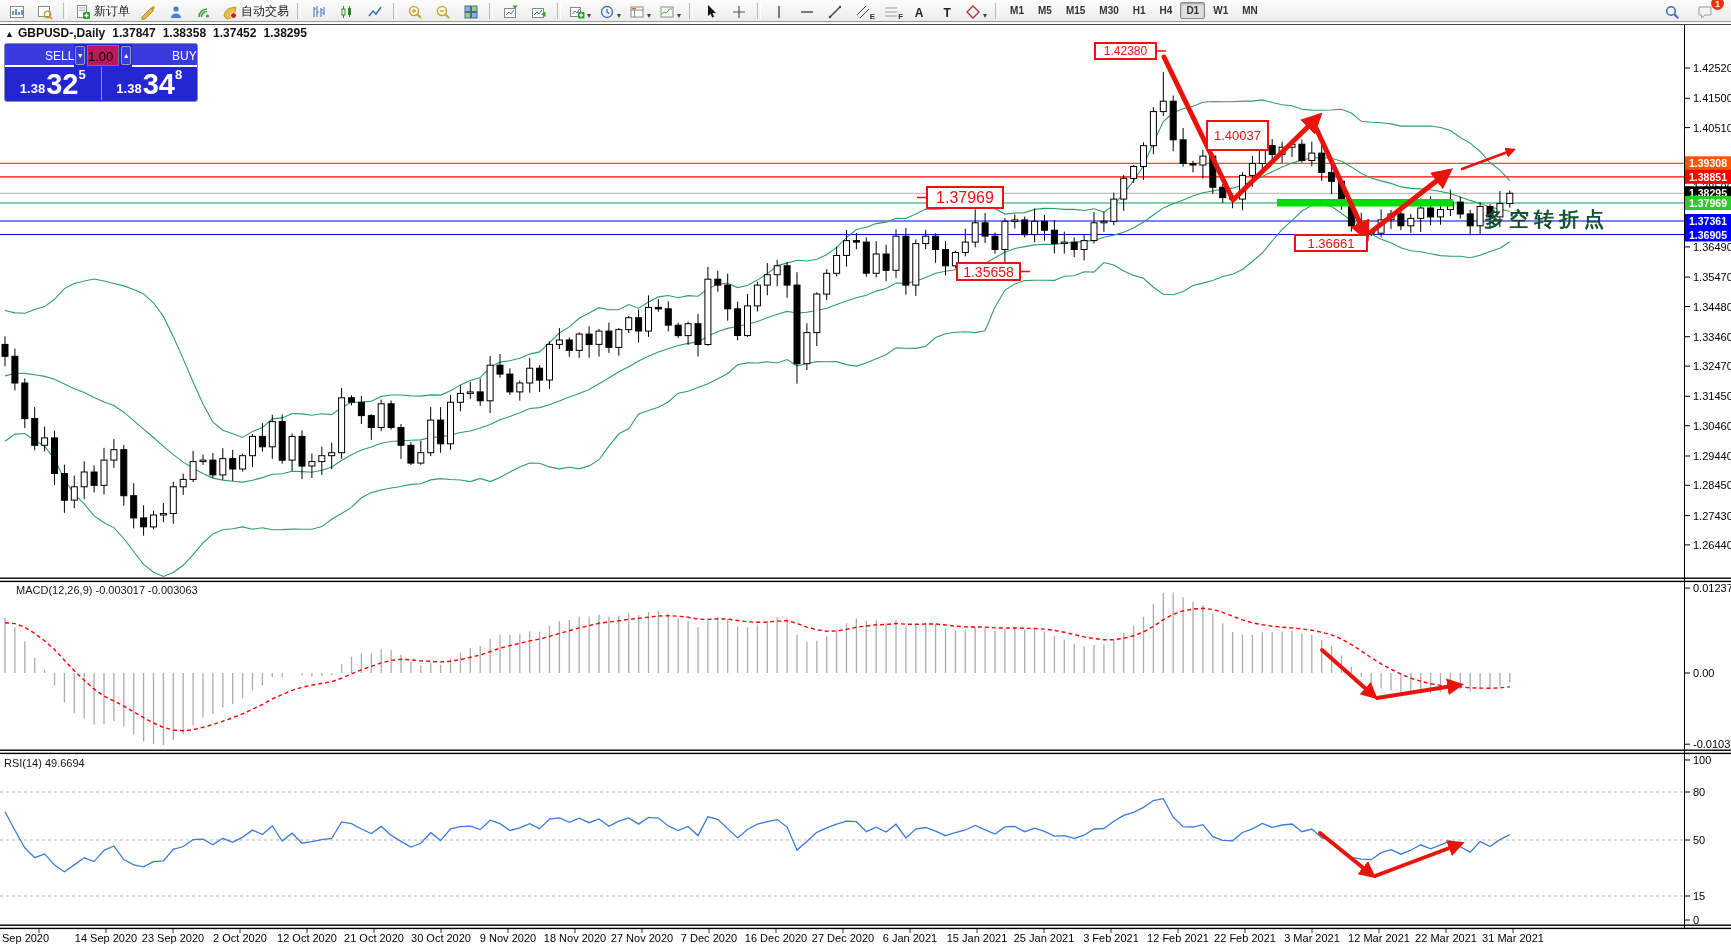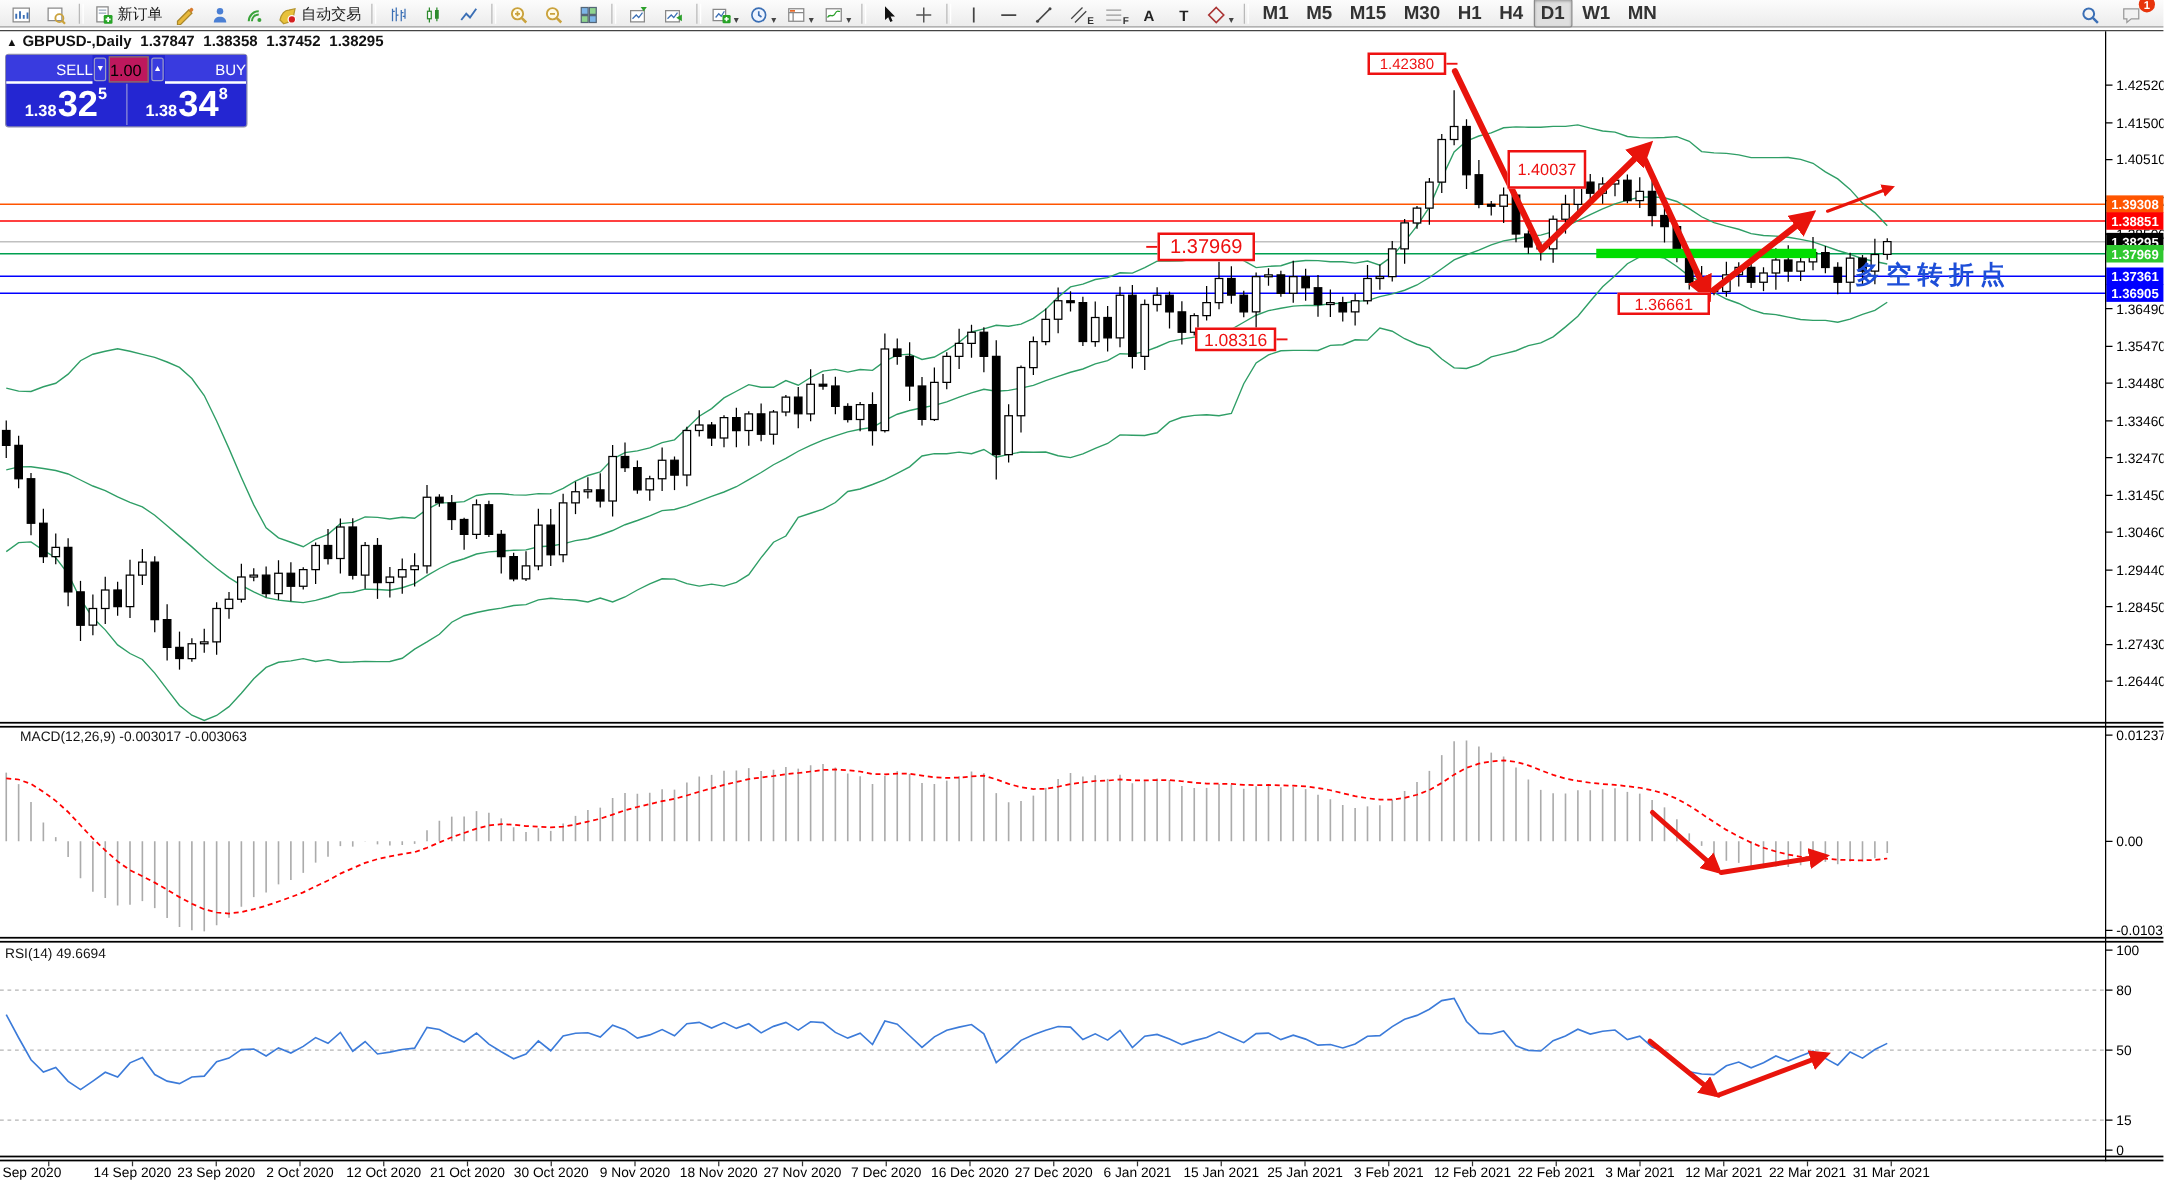--- a/index.html
+++ b/index.html
@@ -10,21 +10,21 @@
     background:linear-gradient(#fcfcfc,#ececec);border-bottom:1px solid #9a9a9a;
     display:flex;align-items:center;padding:0 3px;box-sizing:border-box;z-index:6;}
   .tb-item{height:19px;min-width:20px;display:inline-flex;align-items:flex-end;justify-content:center;
     margin:0 1px;padding:0 2px;border:1px solid transparent;border-radius:2px;position:relative;}
   .tb-item svg{display:block;}
   .tb-label{font-size:12px;color:#1a1a1a;margin-left:3px;white-space:nowrap;}
   .tb-dd{font-size:8px;color:#444;margin-left:2px;}
   .tb-sep{width:2px;height:16px;border-left:1px solid #b9b9b9;border-right:1px solid #fff;margin:0 4px;}
   .tb-letter{position:absolute;right:0;bottom:-1px;font-size:8px;font-weight:bold;color:#333;}
   .tb-bigletter{font-size:12px;font-weight:bold;color:#222;}
-  .tf{font-size:15px;font-weight:bold;color:#333;padding:2px 5px;margin:0 1px;border:1px solid transparent;border-radius:2px;}
+  .tf{font-size:10px;font-weight:bold;color:#333;padding:2px 5px;margin:0 1px;border:1px solid transparent;border-radius:2px;}
   .tf.active{background:#dfdfdf;border:1px solid #8a8a8a;box-shadow:inset 0 1px 2px rgba(0,0,0,.3);}
   .tb-right{position:absolute;right:5px;top:0;height:21px;display:flex;align-items:center;gap:5px;}
   .badge{position:absolute;right:-7px;top:-4px;width:13px;height:13px;border-radius:50%;background:#e8340c;
     color:#fff;font-size:9px;font-weight:bold;display:flex;align-items:center;justify-content:center;}
   .bubble-wrap{position:relative;margin-right:8px;}
   
   .ohlc{position:absolute;left:5px;top:26px;font-size:12px;font-weight:bold;color:#111;z-index:4;}
   .ohlc span{margin-right:7px;}
   .ohlc .tri{font-size:9px;margin-right:4px;}
   
@@ -40,21 +40,21 @@
   .half{flex:1;display:flex;align-items:flex-end;justify-content:center;padding-bottom:3px;}
   .half+.half{border-left:1px solid #8f8fd8;}
   .p-small{font-size:13px;font-weight:bold;margin-right:1px;line-height:16px;}
   .p-big{font-size:29px;font-weight:bold;line-height:26px;}
   .p-sup{font-size:13px;font-weight:bold;line-height:13px;align-self:flex-start;margin-top:1px;}
   
   #chart-svg{position:absolute;left:0;top:0;z-index:1;}
   .indlabel{position:absolute;font-size:11px;color:#141414;z-index:3;}
   .plabel{position:absolute;border:2px solid #ee1111;background:#fff;color:#ee1111;
     display:flex;align-items:center;justify-content:center;z-index:4;box-sizing:border-box;white-space:nowrap;}
-  .cnnote{position:absolute;color:#1d4ed8;font-size:20px;font-weight:bold;letter-spacing:5px;z-index:3;white-space:nowrap;}
+  .cnnote{position:absolute;color:#14532d;font-size:20px;font-weight:bold;letter-spacing:5px;z-index:3;white-space:nowrap;}
 </style>
 </head>
 <body>
 
 <div id="page">
 
   <svg id="chart-svg" width="1731" height="946">
       <defs>
         <marker id="ah" viewBox="0 0 10 10" refX="7" refY="5" markerWidth="4.2" markerHeight="4.2" orient="auto" markerUnits="strokeWidth">
           <path d="M0,0L10,5L0,10z" fill="#e8140c"></path>
@@ -913,16 +913,16 @@
   <div class="indlabel" style="left:4px;top:584px;padding-left:12px;">MACD(12,26,9) -0.003017 -0.003063</div>
   <div class="indlabel" style="left:4px;top:757px;">RSI(14) 49.6694</div>
 
   <div class="cnnote" id="cnnote" style="left: 1484px; top: 206px;">多空转折点</div>
 
   <div id="overlay">
       <div class="plabel" style="left: 1094px; top: 42px; width: 63px; height: 18px; font-size: 12px;">1.42380</div>
       <div class="plabel" style="left: 1206px; top: 120px; width: 63px; height: 31px; font-size: 13px;">1.40037</div>
       <div class="plabel" style="left: 926px; top: 186px; width: 78px; height: 23px; font-size: 16px;">1.37969</div>
       <div class="plabel" style="left: 1294px; top: 234px; width: 74px; height: 18px; font-size: 13px;">1.36661</div>
-      <div class="plabel" style="left: 956px; top: 262px; width: 65px; height: 19px; font-size: 14px;">1.08316</div>
+      <div class="plabel" style="left: 956px; top: 262px; width: 65px; height: 19px; font-size: 14px;">1.35658</div>
     </div>
 
 </div>
 
 </body></html>

